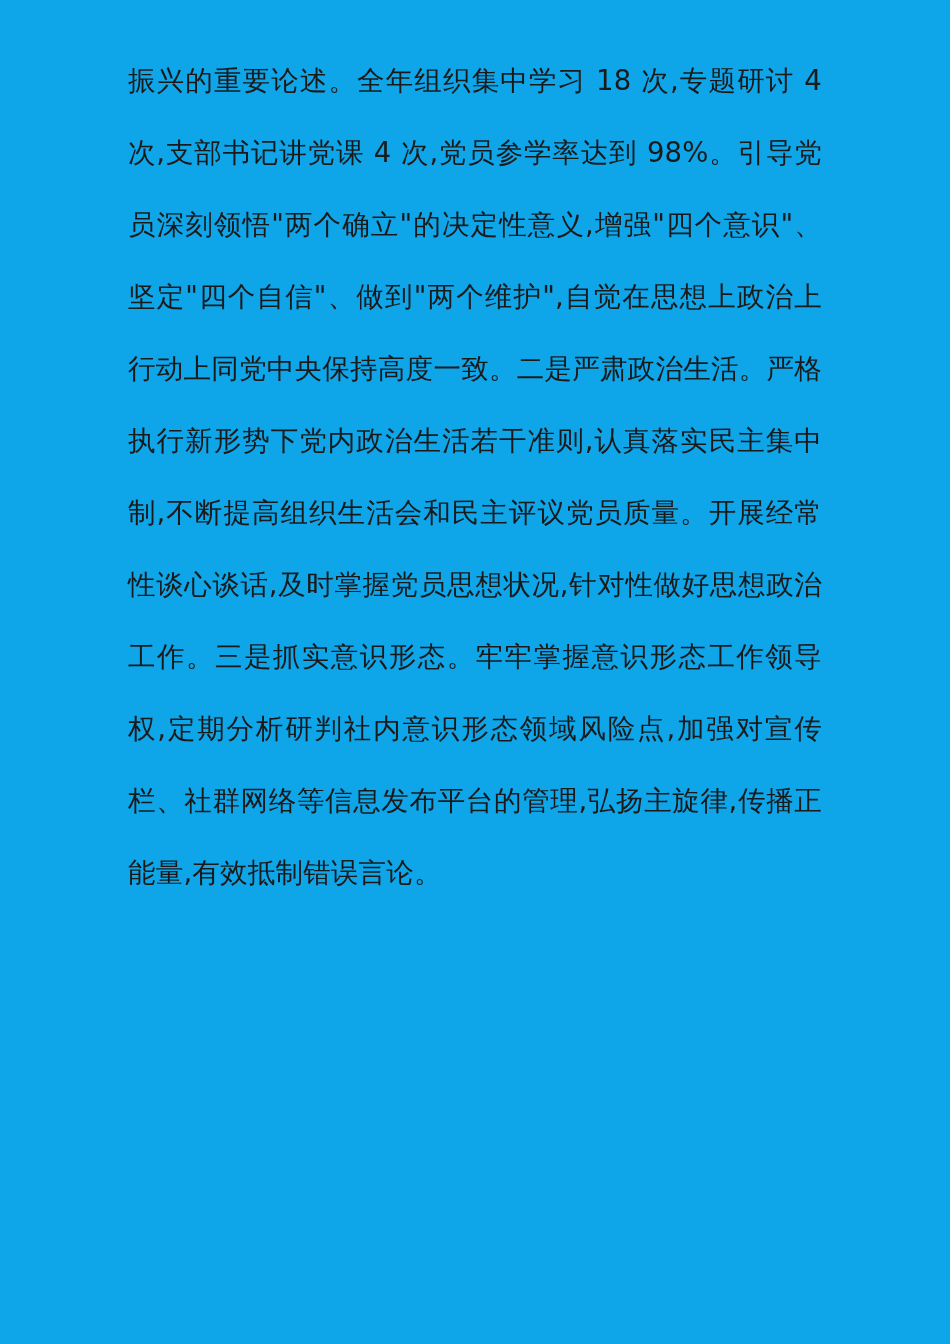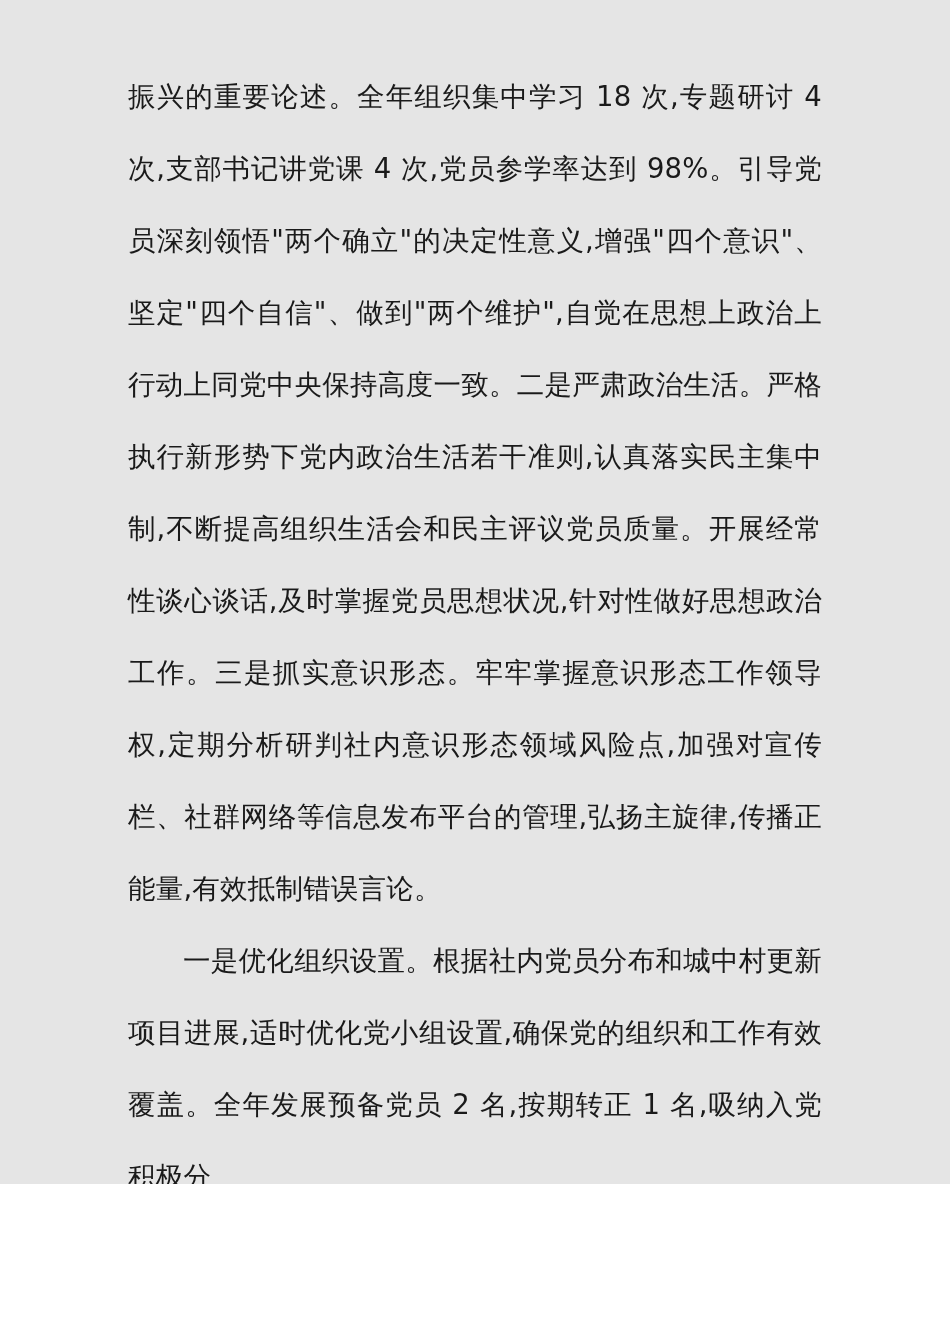--- a/index.html
+++ b/index.html
@@ -8,24 +8,24 @@
     background: #ffffff;
   }
   body {
     width: 950px;
     height: 1344px;
     font-family: "DejaVu Sans", sans-serif;
   }
   .page {
     position: relative;
     width: 950px;
-    height: 1184px;
-    background: #e5e5e5;
+    height: 1344px;
+    background: #0ea5e9;
     box-sizing: border-box;
-    padding: 60px 128px 40px 128px;
+    padding: 44px 128px 40px 128px;
     overflow: hidden;
   }
   .doc-body {
     font-size: 27.5px;
     line-height: 72px;
     color: #1a1a1a;
     text-align: justify;
     text-justify: inter-character;
     letter-spacing: 0.2px;
   }
@@ -37,15 +37,14 @@
   .para.indent {
     text-indent: 2em;
   }
 </style>
 </head>
 <body>
 
 <div class="page">
   <div class="doc-body">
     <p class="para">振兴的重要论述。全年组织集中学习 18 次,专题研讨 4 次,支部书记讲党课 4 次,党员参学率达到 98%。引导党员深刻领悟"两个确立"的决定性意义,增强"四个意识"、坚定"四个自信"、做到"两个维护",自觉在思想上政治上行动上同党中央保持高度一致。二是严肃政治生活。严格执行新形势下党内政治生活若干准则,认真落实民主集中制,不断提高组织生活会和民主评议党员质量。开展经常性谈心谈话,及时掌握党员思想状况,针对性做好思想政治工作。三是抓实意识形态。牢牢掌握意识形态工作领导权,定期分析研判社内意识形态领域风险点,加强对宣传栏、社群网络等信息发布平台的管理,弘扬主旋律,传播正能量,有效抵制错误言论。</p>
-    <p class="para indent">一是优化组织设置。根据社内党员分布和城中村更新项目进展,适时优化党小组设置,确保党的组织和工作有效覆盖。全年发展预备党员 2 名,按期转正 1 名,吸纳入党积极分</p>
   </div>
 </div>
 
 </body></html>

